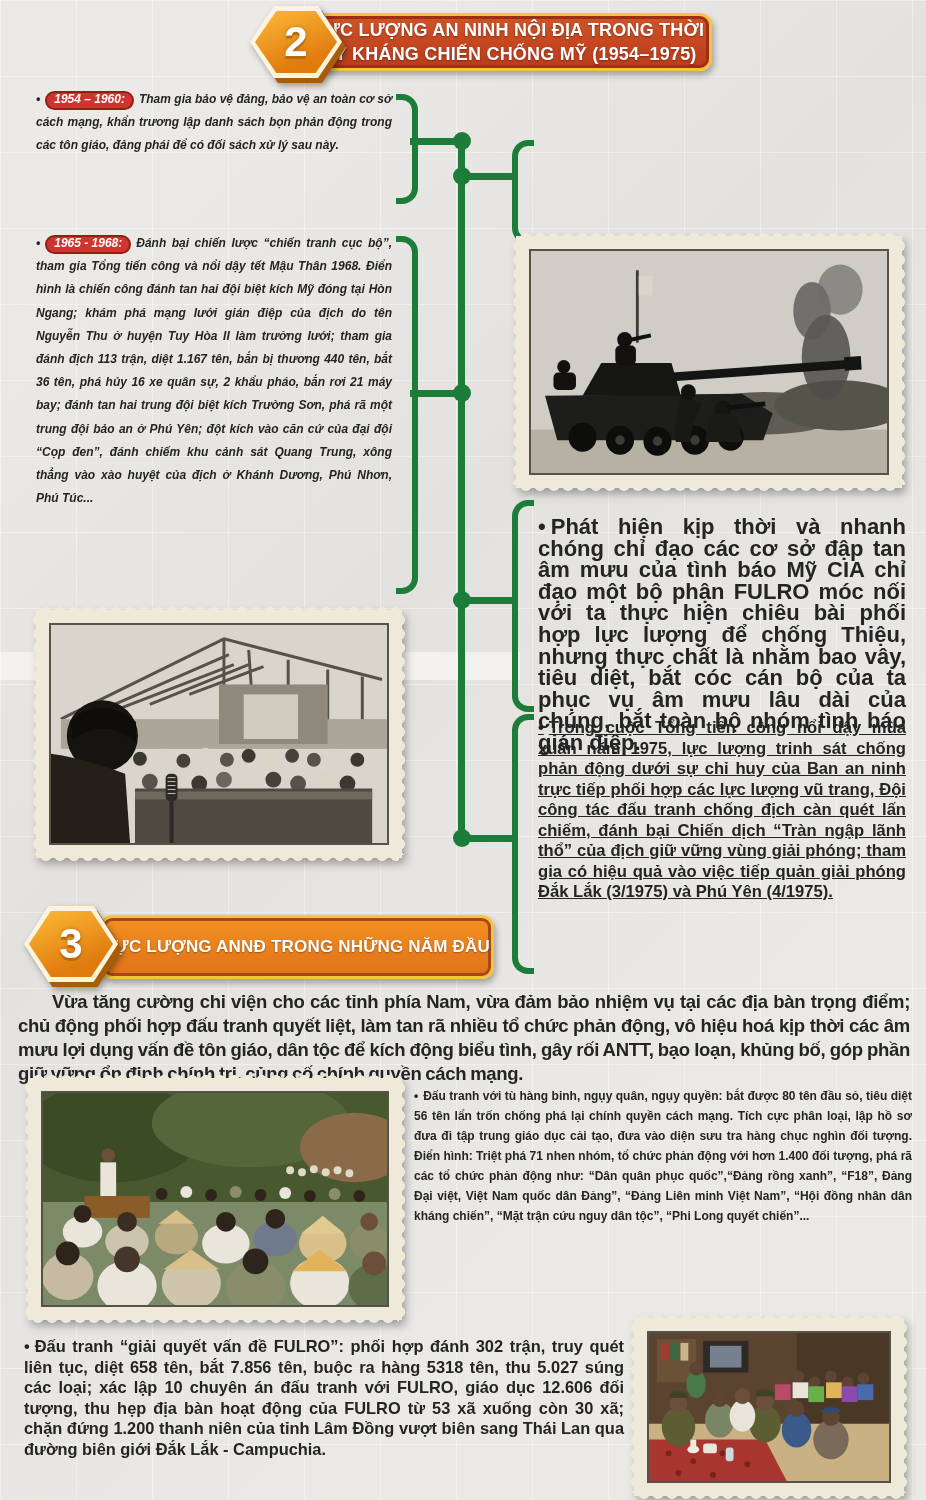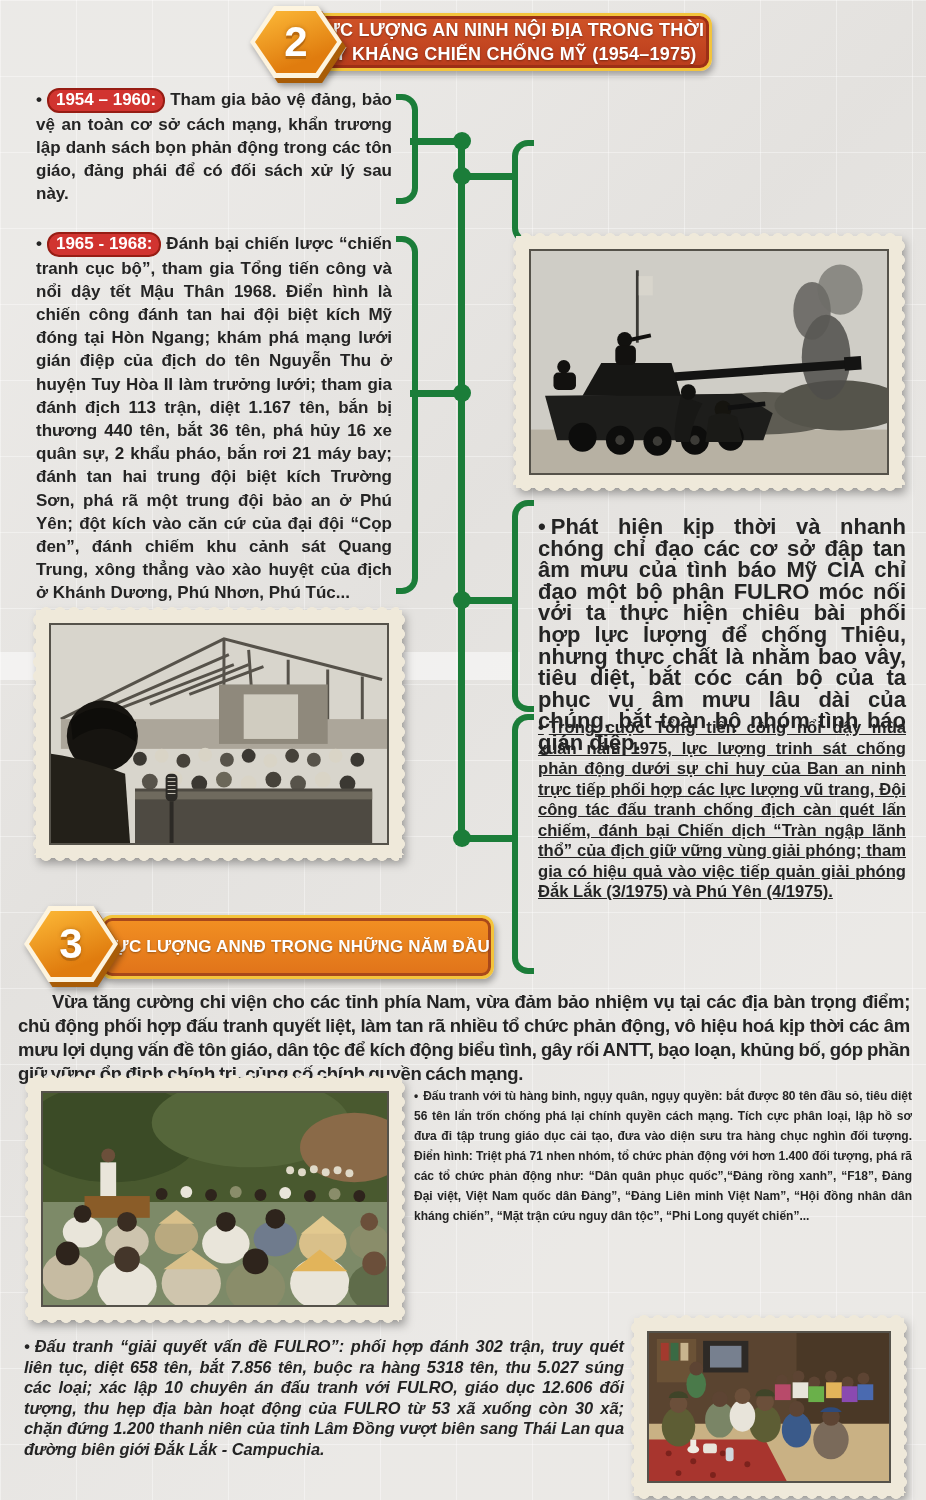--- a/index.html
+++ b/index.html
@@ -33,21 +33,21 @@
 
   
   .gl{position:absolute;background:#1b7d39;}
   .node{position:absolute;width:18px;height:18px;border-radius:50%;background:#1b7d39;}
   .brk{position:absolute;border:0 solid #1b7d39;}
   .brk.left{border-top-width:6px;border-right-width:6px;border-bottom-width:6px;border-radius:0 16px 16px 0;}
   .brk.right{border-top-width:6px;border-left-width:6px;border-bottom-width:6px;border-radius:16px 0 0 16px;}
 
   
   .tblock{position:absolute;margin:0;text-align:justify;font-weight:bold;color:#242424;}
-  .t17{font-size:17px;line-height:23.2px;}
+  .t17{font-size:12px;line-height:23.2px;font-style:italic;}
   .t168{font-size:22px;line-height:21.6px;margin-top:12px;}
   .t166{font-size:16.6px;line-height:20.5px;text-decoration:underline;}
   .t16{font-size:12px;line-height:20px;}
   .t165{font-size:16.4px;line-height:20.6px;}
   .intro{font-size:18.5px;line-height:24px;letter-spacing:-.3px;word-spacing:-1px;text-indent:34px;}
   .bullet{margin-right:5px;}
   .pill{background:#d13430;border:2px solid #971d14;color:#fff;border-radius:12px;
     padding:0 7px 1px;margin-right:5px;white-space:nowrap;display:inline-block;line-height:1.15;}
 
   
@@ -280,21 +280,21 @@
           <ellipse cx="335" cy="196" rx="26" ry="24" fill="#5f6c4a"></ellipse>
             <circle cx="335" cy="172" r="12" fill="#6b4f3a"></circle>
         </g>
       </svg>
     </div>
   </div>
 
   <p class="tblock t16" style="left:414px;top:1086px;width:498px;">
     <span class="bullet">•</span><span>Đấu tranh với tù hàng binh, ngụy quân, ngụy quyền: bắt được 80 tên đầu sỏ, tiêu diệt 56 tên lẩn trốn chống phá lại chính quyền cách mạng. Tích cực phân loại, lập hồ sơ đưa đi tập trung giáo dục cải tạo, đưa vào diện sưu tra hàng chục nghìn đối tượng. Điển hình: Triệt phá 71 nhen nhóm, tổ chức phản động với hơn 1.400 đối tượng, phá rã các tổ chức phản động như: “Dân quân phục quốc”,“Đảng rồng xanh”, “F18”, Đảng Đại việt, Việt Nam quốc dân Đảng”, “Đảng Liên minh Việt Nam”, “Hội đồng nhân dân kháng chiến”, “Mặt trận cứu nguy dân tộc”, “Phi Long quyết chiến”...</span>
   </p>
-  <p class="tblock t165" style="left:24px;top:1336px;width:600px;font-style:italic;">
+  <p class="tblock t165" style="left:24px;top:1336px;width:600px;">
     <span class="bullet">•</span><span>Đấu tranh “giải quyết vấn đề FULRO”: phối hợp đánh 302 trận, truy quét liên tục, diệt 658 tên, bắt 7.856 tên, buộc ra hàng 5318 tên, thu 5.027 súng các loại; xác lập 10 chuyên án đấu tranh với FULRO, giáo dục 12.606 đối tượng, thu hẹp địa bàn hoạt động của FULRO từ 53 xã xuống còn 30 xã; chặn đứng 1.200 thanh niên của tỉnh Lâm Đồng vượt biên sang Thái Lan qua đường biên giới Đắk Lắk - Campuchia.</span>
   </p>
 
   <div class="stamp" style="left:634px;top:1318px;width:270px;height:178px;">
     <i class="ed l"></i>
       <i class="ed r"></i>
     <div class="photo">
       <svg viewBox="0 0 244 150" preserveAspectRatio="none">
         <rect width="244" height="150" fill="#5a4430"></rect>
         <rect x="150" width="94" height="150" fill="#4a3826"></rect>

